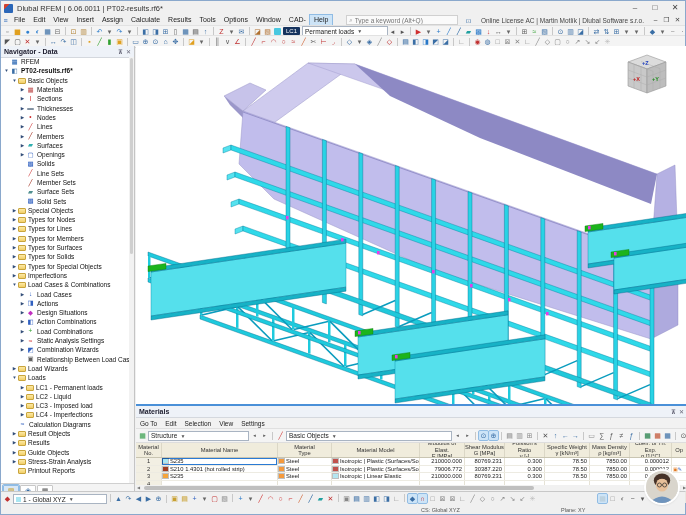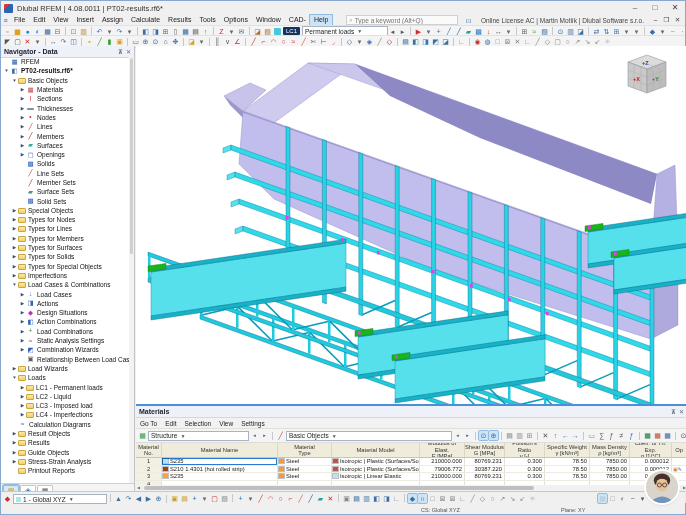--- a/index.html
+++ b/index.html
@@ -74,21 +74,21 @@
   
   #avatar{position:absolute;left:645px;top:470px;width:32px;height:32px;border-radius:50%;overflow:hidden;box-shadow:0 0 0 2px #fff,0 1px 3px rgba(0,0,0,.4);z-index:60;}
 </style>
 </head>
 <body>
 
 <div id="app">
 
   <div id="titlebar">
     <span class="appico"></span>
-    <span>Dlubal RFEM | 4.08.0011 | PT02-results.rf6*</span>
+    <span>Dlubal RFEM | 6.06.0011 | PT02-results.rf6*</span>
     <div id="wctrl">
       <span class="wbtn">–</span>
       <span class="wbtn">□</span>
       <span class="wbtn close">✕</span>
     </div>
   </div>
 
   <div id="menubar">
     <span class="tbi" style="color:#2a66b8">≡</span>
     <span id="menuitems" style="display:flex">

